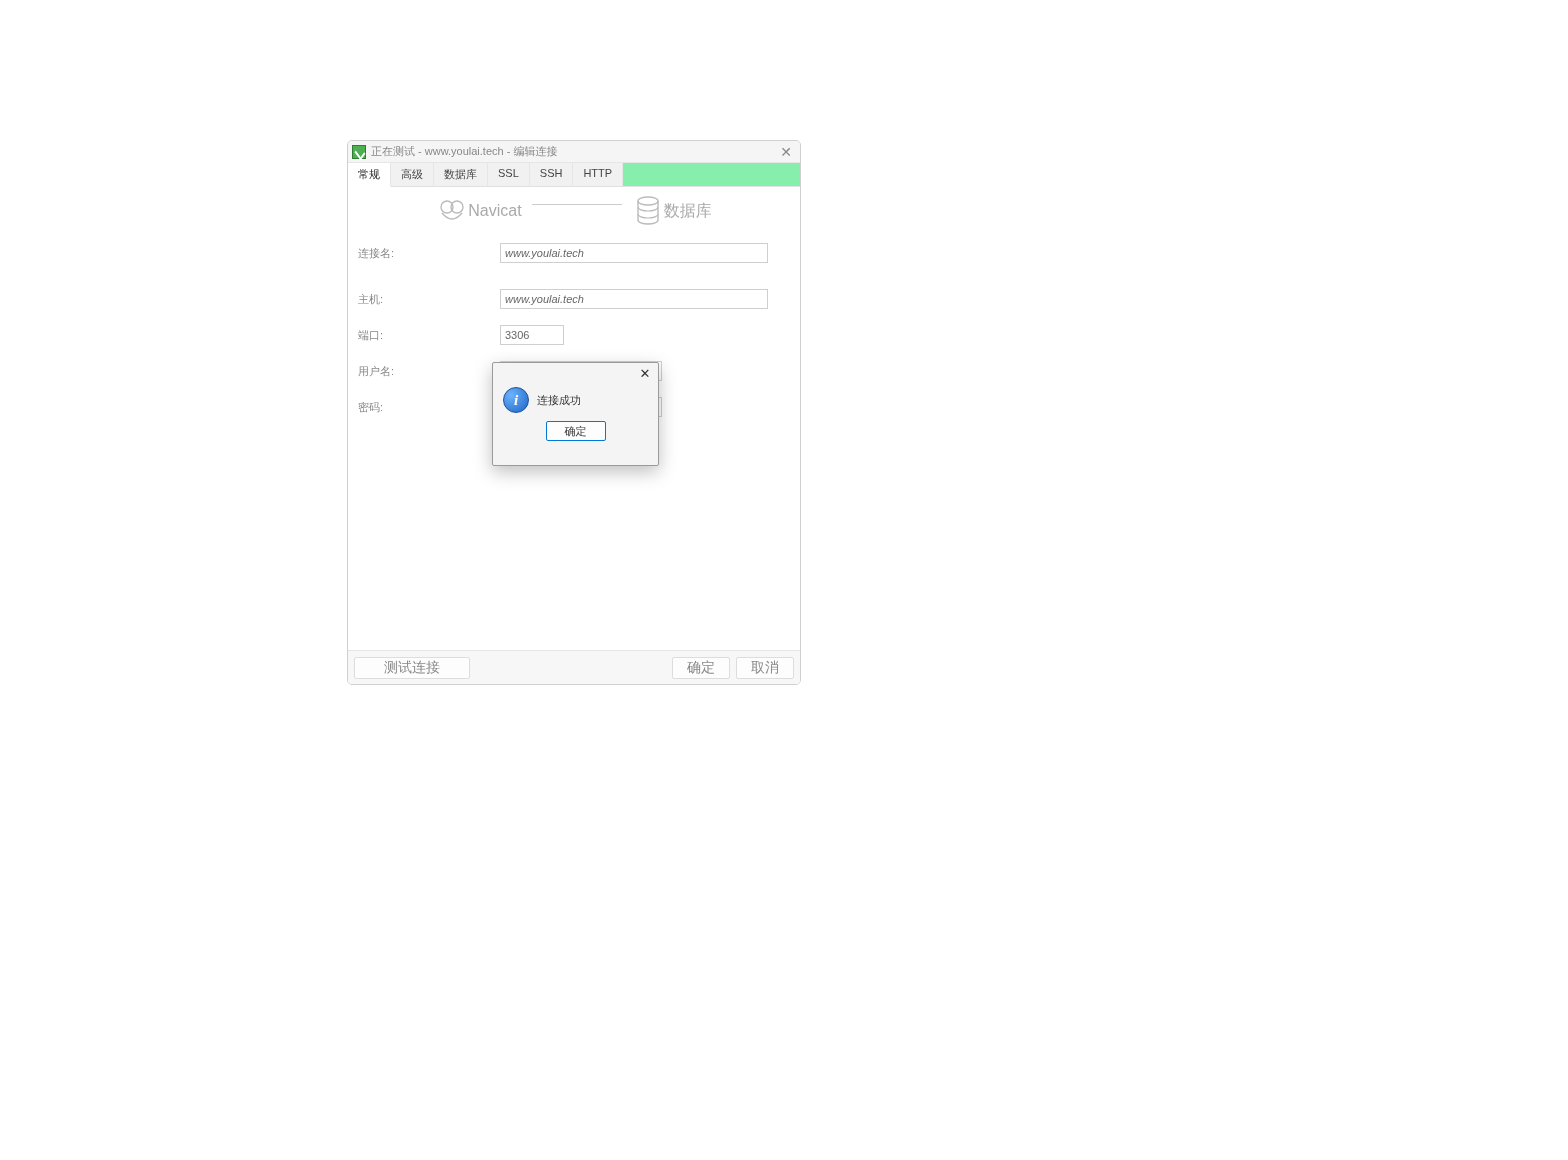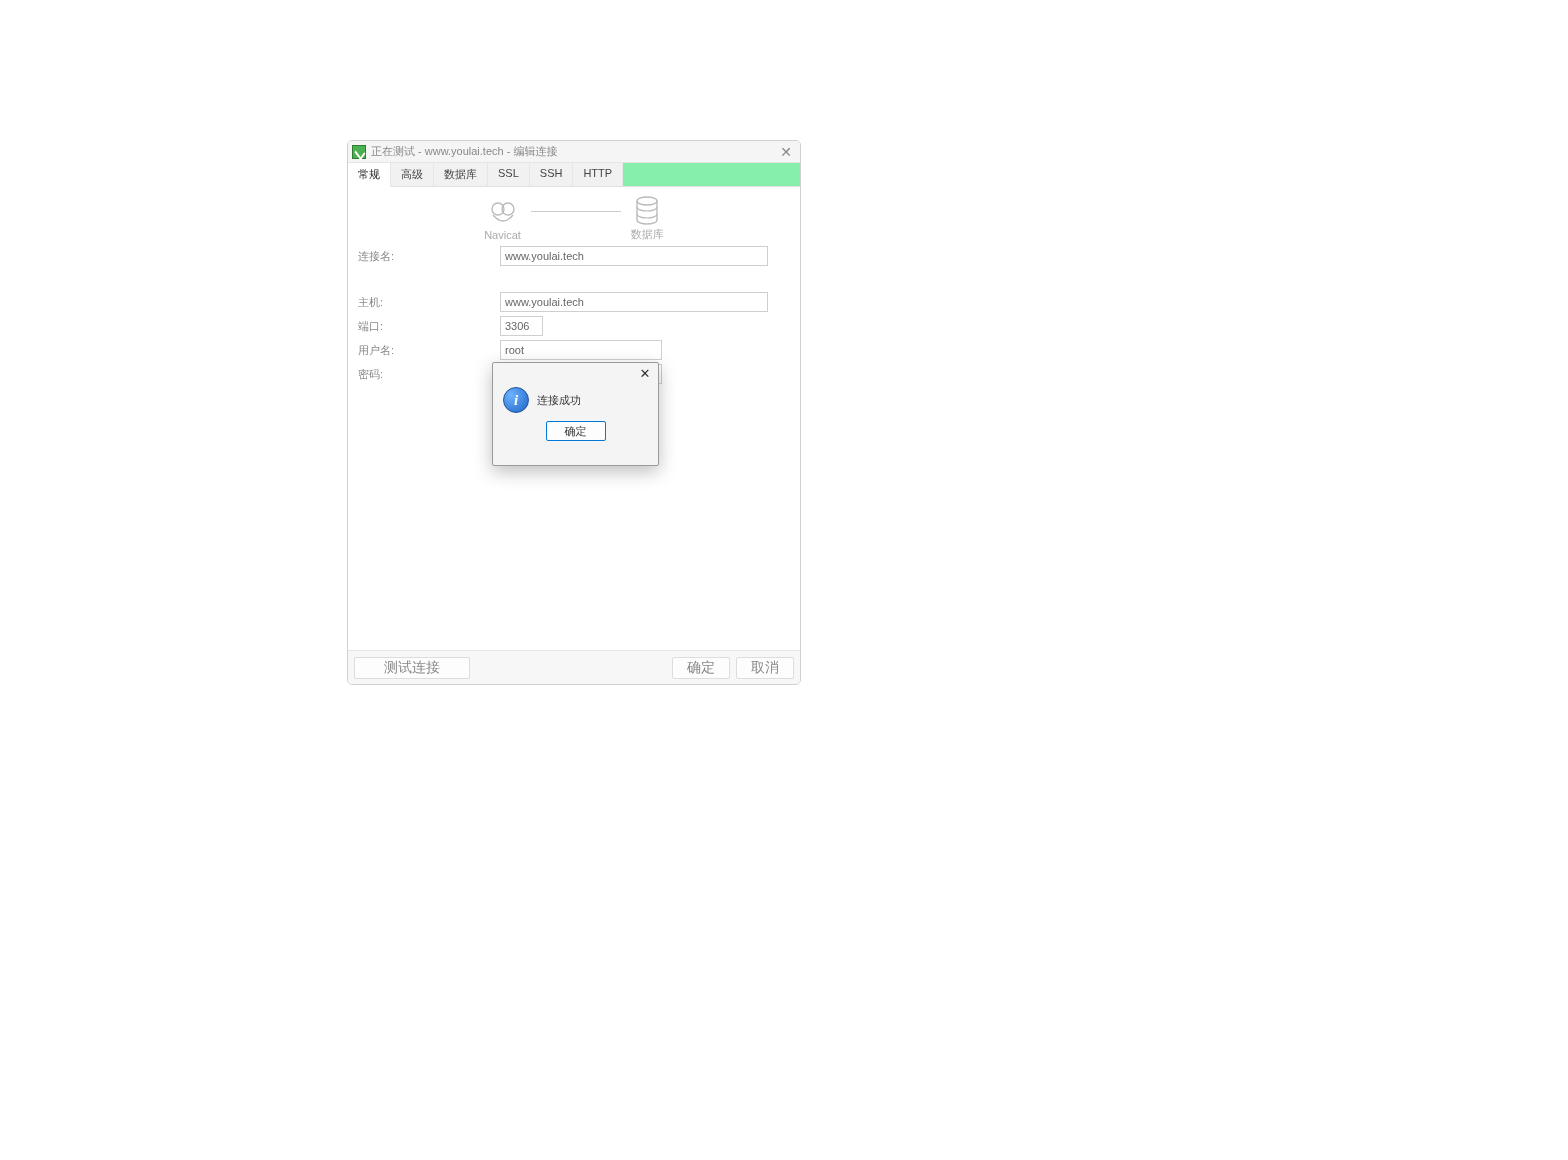--- a/index.html
+++ b/index.html
@@ -88,61 +88,61 @@
     .diagram-row {
       display: flex;
       align-items: center;
       justify-content: center;
       gap: 10px;
       margin-top: 2px;
       margin-bottom: 4px;
     }
     .diagram-col {
       display: flex;
-      flex-direction: column;
-      align-items: center;
-      font-size: 11px;
+      flex-direction: row;
+      align-items: center;
+      font-size: 16px;
       color: #aaa;
     }
     .diagram-icon {
       width: 32px;
       height: 32px;
       display: flex;
       align-items: center;
       justify-content: center;
     }
     .connector {
       width: 90px;
       height: 1px;
       background: #ccc;
       margin-top: -14px;
     }
     .form-row {
       display: flex;
       align-items: center;
-      margin-top: 4px;
+      margin-top: 16px;
       font-size: 11px;
     }
     .form-row.gap-top { margin-top: 26px; }
     .form-label {
       width: 142px;
       color: #888;
       padding-left: 0px;
     }
     .form-input {
       height: 20px;
       border: 1px solid #cfcfcf;
       background: #fff;
       font-size: 11px;
       padding: 1px 4px;
       color: #666;
       outline: none;
     }
-    .w-wide { width: 268px; }
-    .w-port { width: 43px; }
+    .w-wide { width: 268px; font-style: italic; }
+    .w-port { width: 64px; }
     .w-user { width: 162px; }
     .footer {
       height: 34px;
       background: #f7f7f7;
       border-top: 1px solid #e6e6e6;
       display: flex;
       align-items: center;
       padding: 0 6px;
       gap: 6px;
     }

